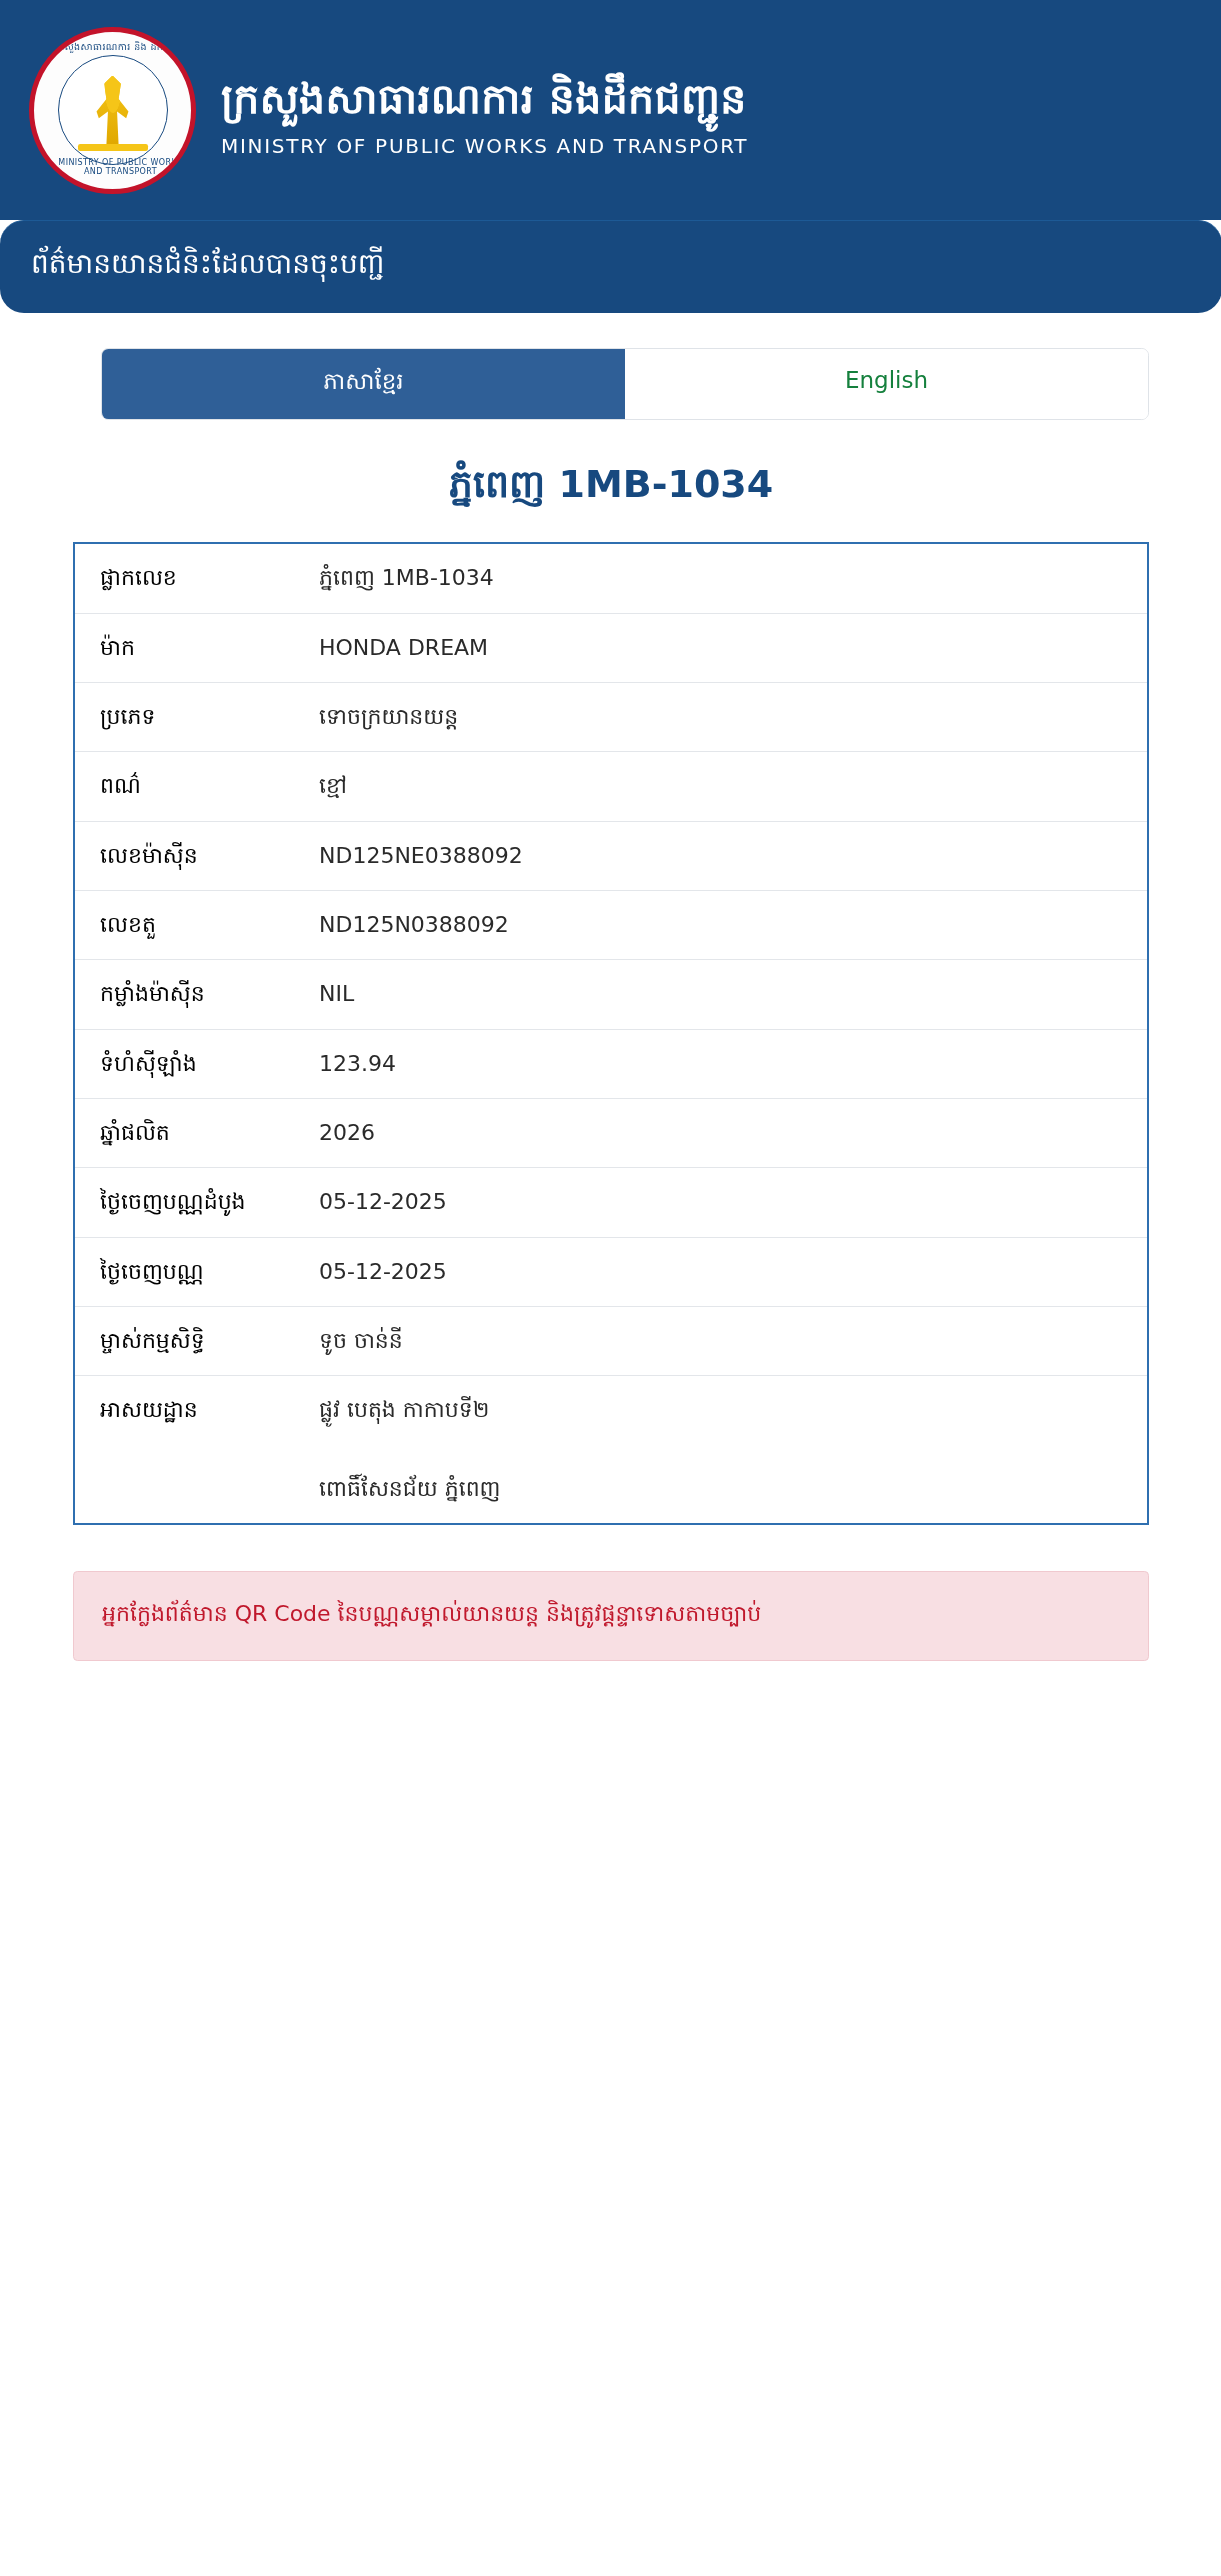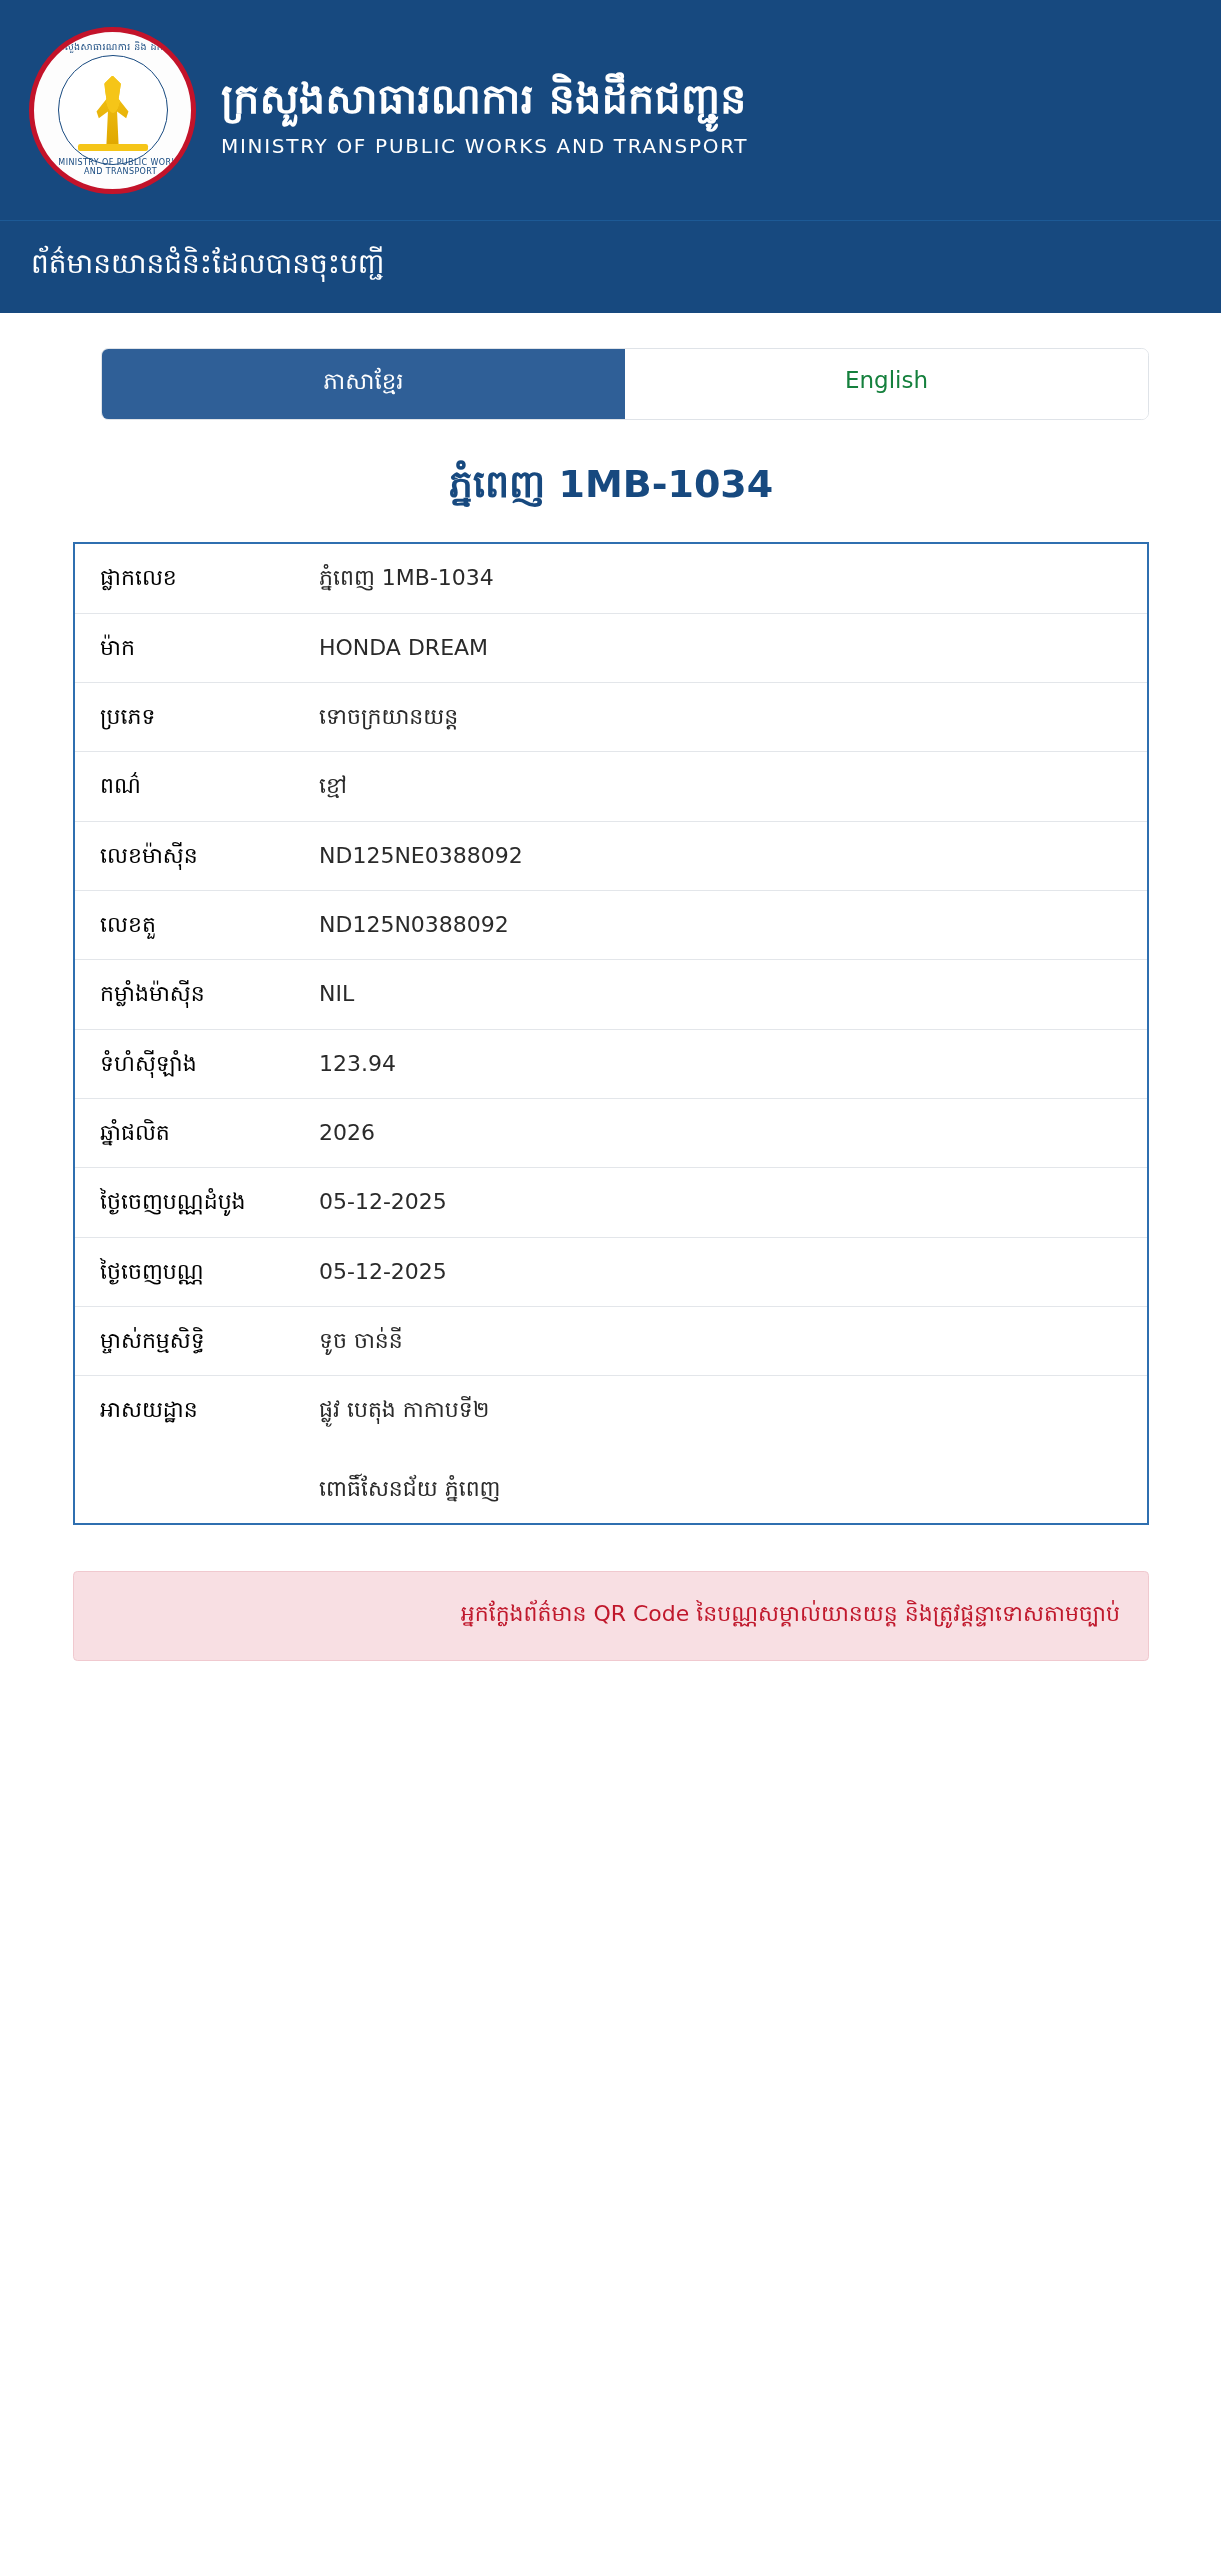--- a/index.html
+++ b/index.html
@@ -82,20 +82,21 @@
   }
 
   
   .subheader {
     background: #17497f;
     color: #ffffff;
     font-size: 28px;
     padding: 26.4px 31px 32px 31px;
     line-height: 1.2;
     border-top: 1.5px solid #1d5a96;
+    border-radius: 24px;
   }
 
   
   .tabs-wrap { padding: 35px 73px 0 73px; }
   .tabs {
     display: flex;
     border: 1.5px solid #dfe3e8;
     border-radius: 7.3px;
     overflow: hidden;
     margin-left: 28px;
@@ -151,21 +152,20 @@
   
   .warning {
     margin: 46px 73px 44px 73px;
     background: #f8dfe3;
     border: 0.7px solid #f0c9cf;
     border-radius: 4.4px;
     padding: 25px 28px 29px 28px;
     color: #c0182c;
     font-size: 22px;
     line-height: 1.55;
-    text-align: right;
   }
 </style>
 </head>
 <body>
 
 <div class="header">
   <div class="emblem">
     <div class="ring-text-top">ក្រសួងសាធារណការ និង ដឹកជញ្ជូន</div>
     <div class="inner">
       <div class="figure"></div>

